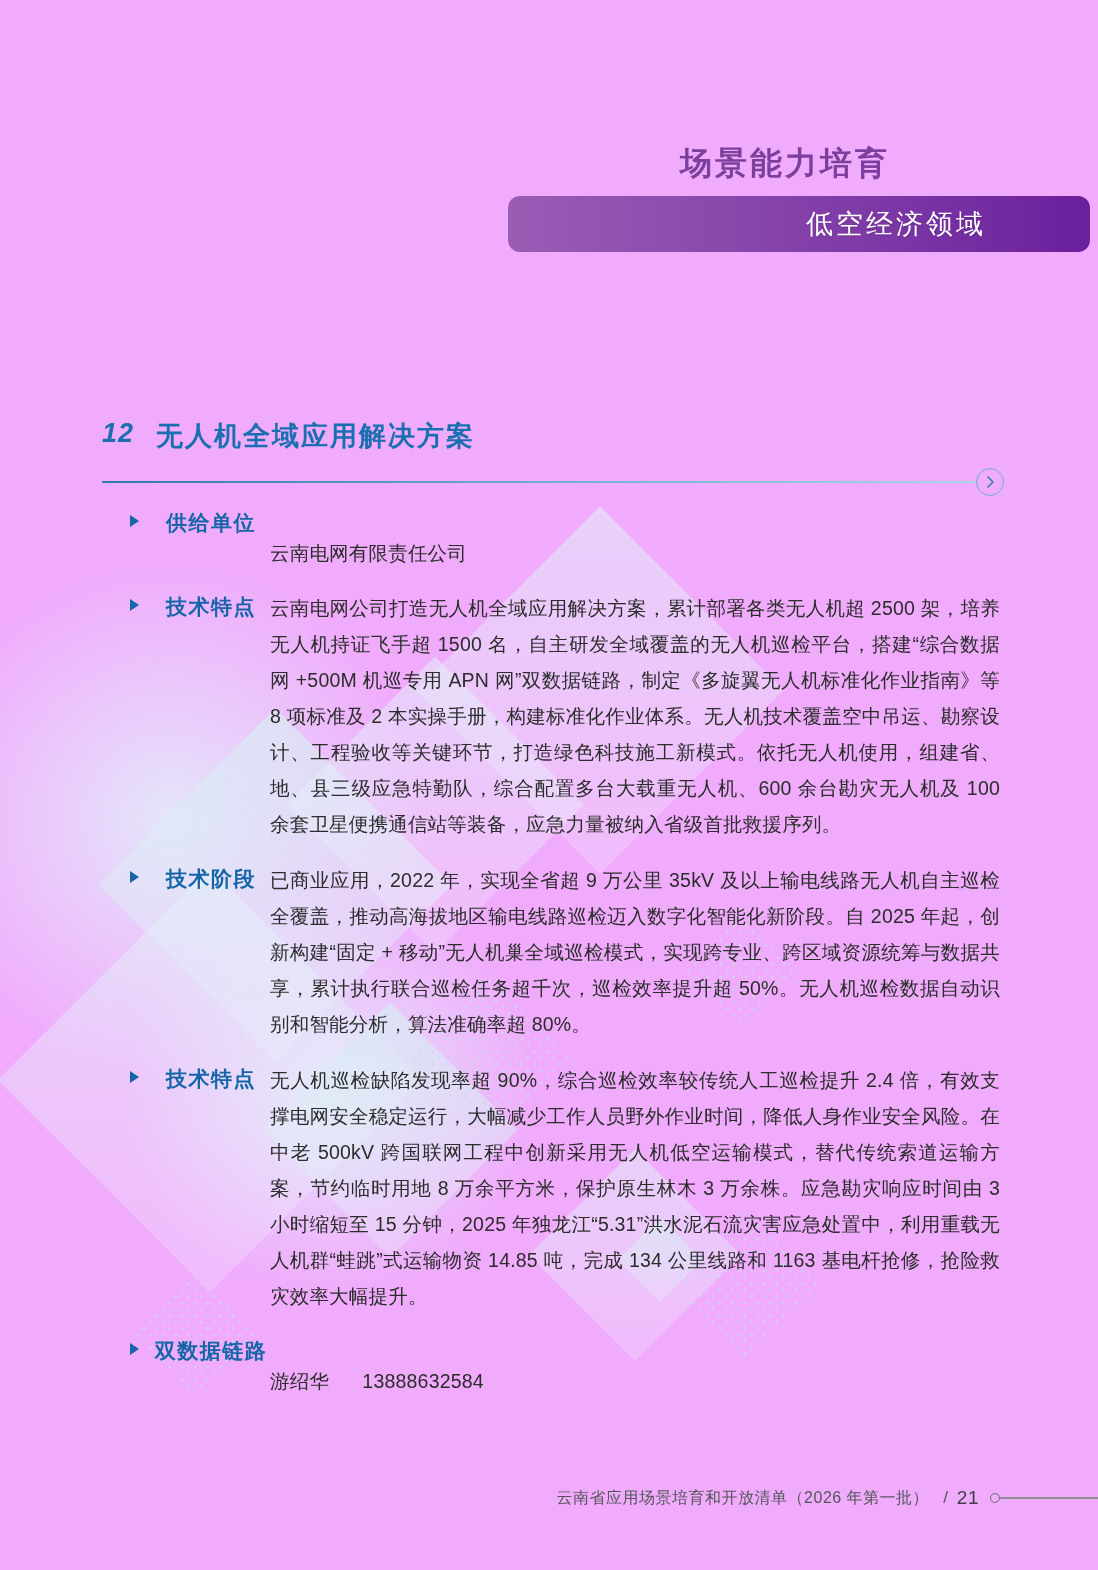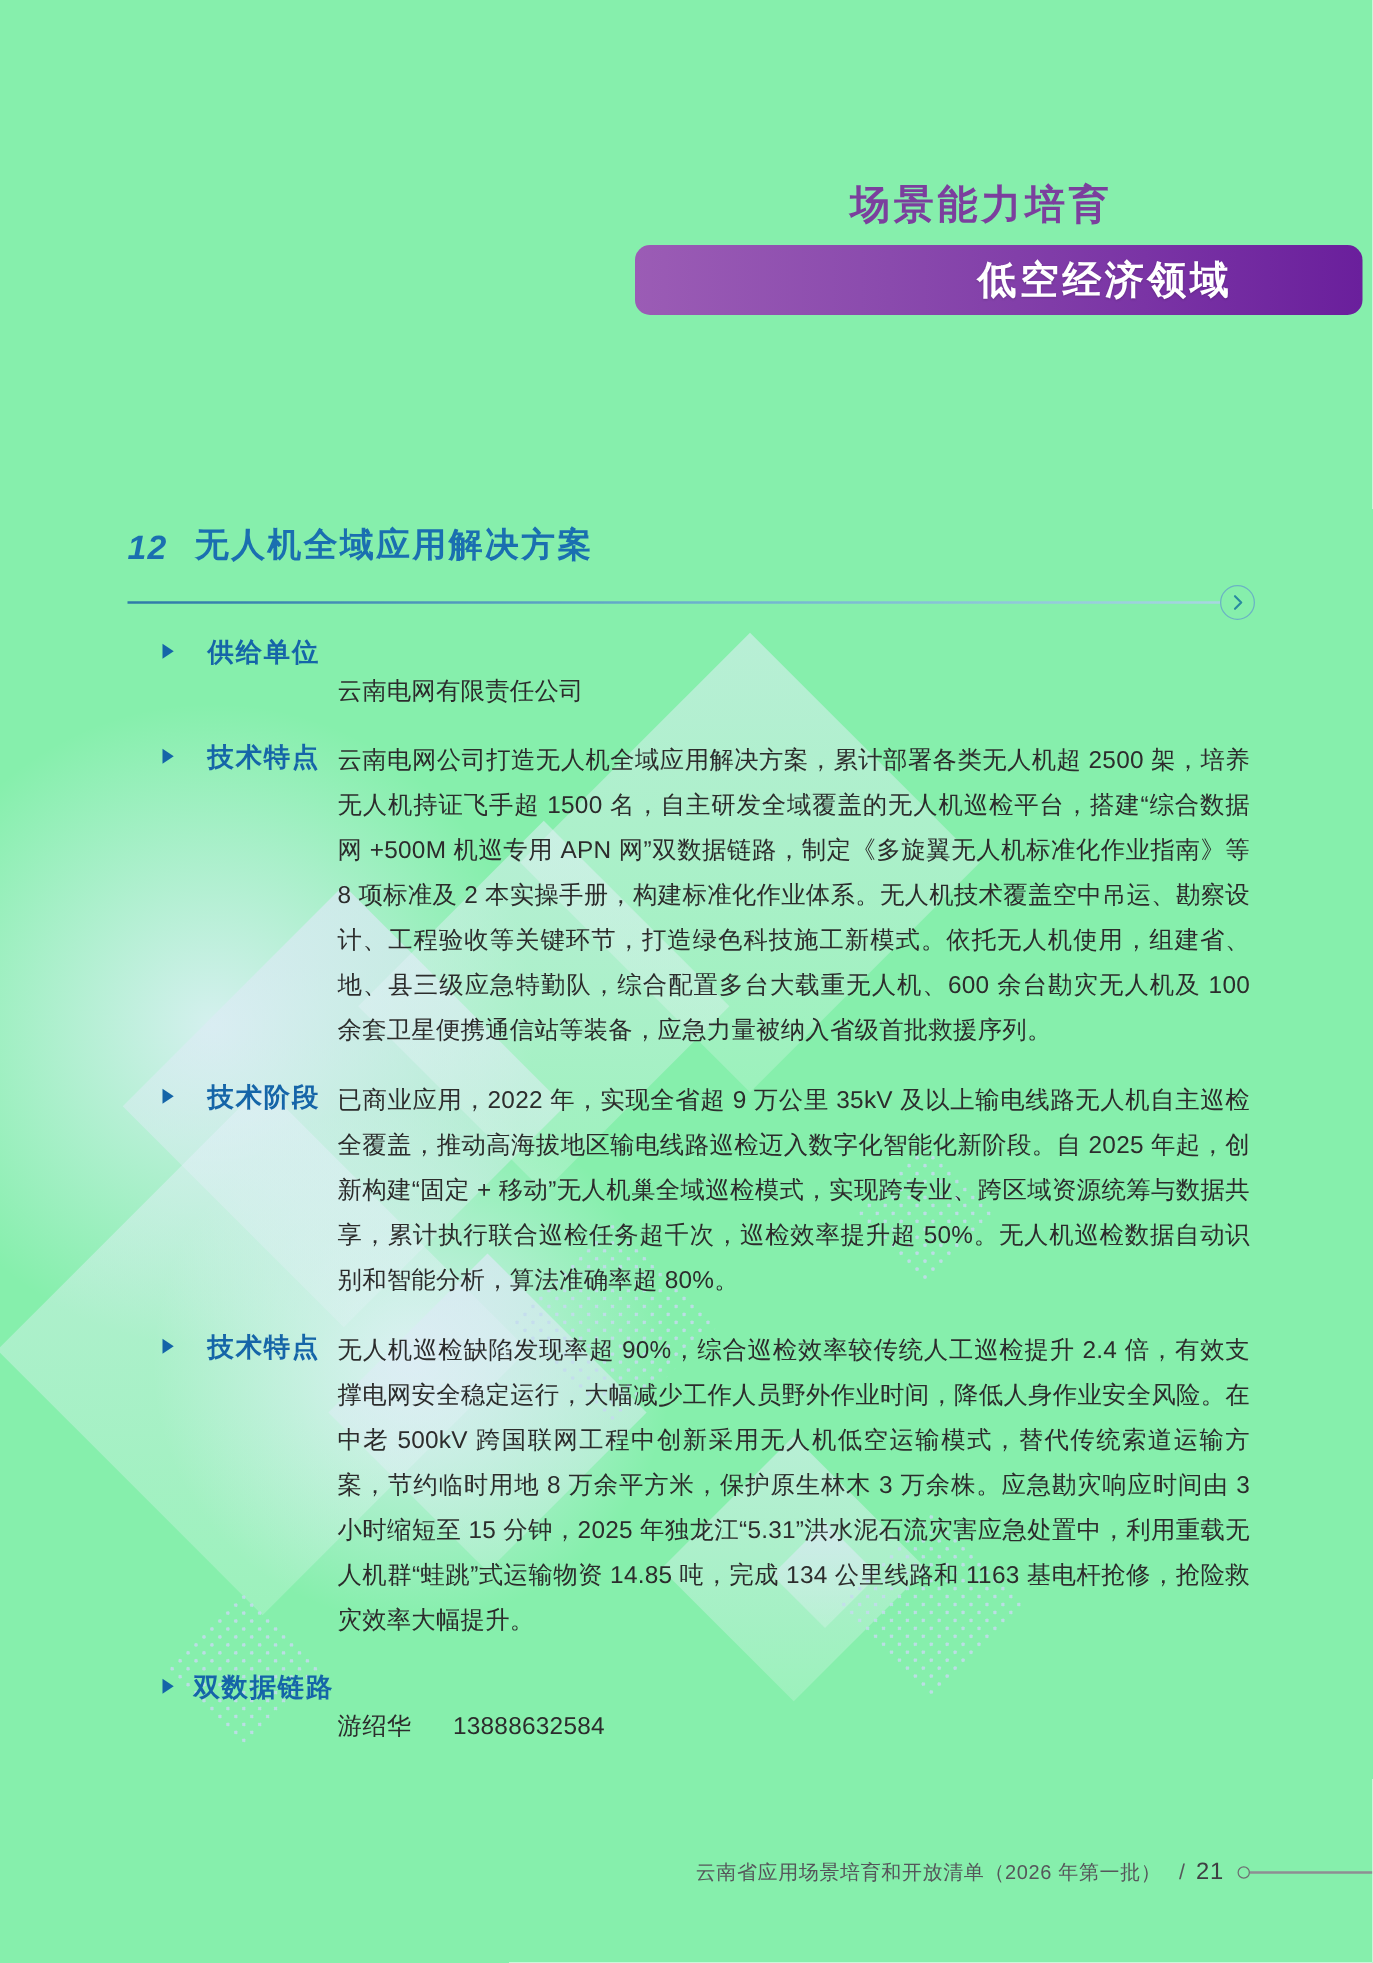--- a/index.html
+++ b/index.html
@@ -7,21 +7,21 @@
     padding: 0;
     background: #ffffff;
   }
   body {
     font-family: "Liberation Sans", "DejaVu Sans", sans-serif;
   }
   .page {
     position: relative;
     width: 1098px;
     height: 1570px;
-    background: #86efac;
+    background: #f0abfc;
     overflow: hidden;
   }
 
   
   .watermark {
     position: absolute;
     inset: 0;
     pointer-events: none;
     z-index: 0;
   }
@@ -69,39 +69,39 @@
     width: 582px;
     height: 56px;
     border-radius: 12px;
     background: linear-gradient(90deg, #9b5cb5 0%, #8a4aad 35%, #7a34a5 70%, #6a1f9c 100%);
   }
   .banner-text {
     position: absolute;
     right: 104px;
     top: 50%;
     transform: translateY(-50%);
-    font-size: 31px;
-    font-weight: bold;
+    font-size: 27px;
+    font-weight: normal;
     color: #ffffff;
     letter-spacing: 3px;
     white-space: nowrap;
     text-shadow: 0 1px 2px rgba(0,0,0,0.18);
   }
 
   
   .section-head {
     position: absolute;
     left: 102px;
     top: 418px;
     width: 896px;
     z-index: 3;
   }
   .sec-title {
     display: flex;
-    align-items: flex-end;
+    align-items: flex-start;
     gap: 22px;
     color: #1a6fb0;
     font-weight: bold;
   }
   .sec-num {
     font-size: 27px;
     font-style: italic;
     color: #1a6fb0;
     letter-spacing: 1px;
   }

